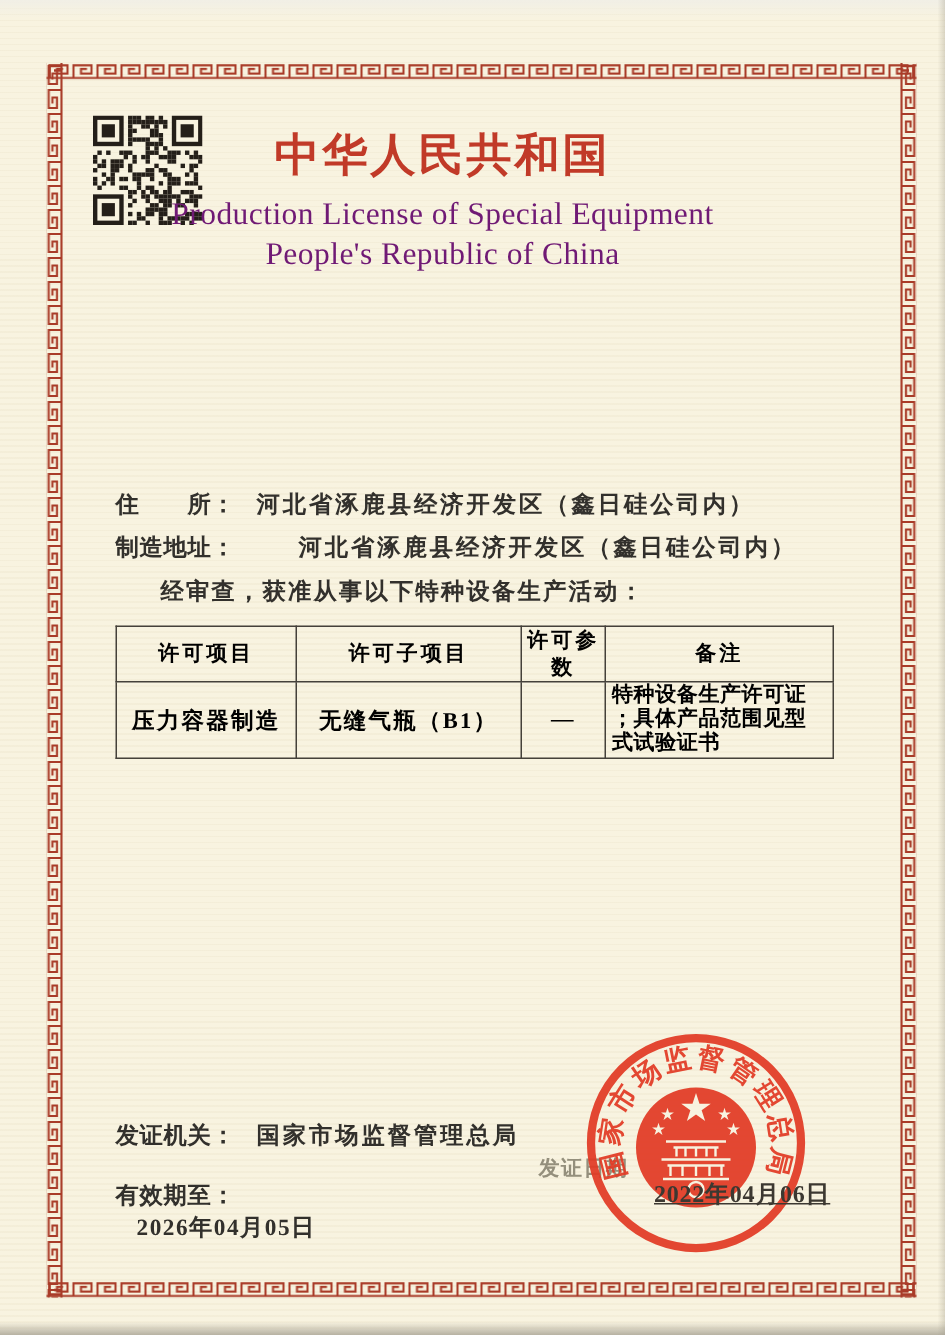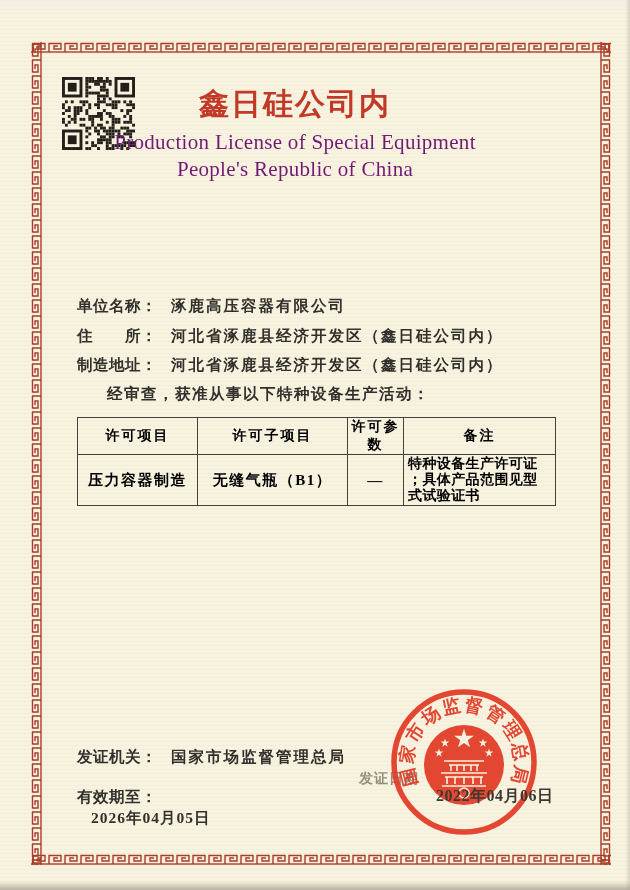--- a/index.html
+++ b/index.html
@@ -58,21 +58,21 @@
   
   .row{
     position:absolute;left:77px;z-index:3;display:flex;
     font-size:15.5px;color:#32302c;font-weight:600;letter-spacing:0.5px;
     white-space:nowrap;
   }
   .row .lbl{display:inline-block;}
   .row .val{margin-left:14px;letter-spacing:2px;}
   .row-company{top:296px;}
   .row-address{top:326px;}
-  .row-mfg{top:355px;}
+  .row-mfg{top:355px;gap:28px;}
   .row-approval{left:107px;top:384px;letter-spacing:1.5px;}
   .row-authority{top:747px;}
   .row-valid{top:787px;flex-direction:column;}
   .row-valid .val{letter-spacing:1px;}
 
   
   table.license{
     position:absolute;left:77px;top:417px;z-index:3;
     width:478px;border-collapse:collapse;table-layout:fixed;
     font-family:"Liberation Serif", serif;color:#000000;
@@ -96,21 +96,21 @@
   }
   col.c1{width:120px;} col.c2{width:150px;} col.c3{width:56px;} col.c4{width:152px;}
 
   
   .issue-label{
     position:absolute;left:359px;top:770px;z-index:2;
     font-size:14px;color:#948f7c;font-weight:600;letter-spacing:1px;
   }
   .issue-value{
     position:absolute;left:436px;top:786px;z-index:5;
-    font-size:16px;color:#3c3831;font-weight:600;letter-spacing:0.5px;
+    font-size:16px;color:#3c3831;font-weight:600;letter-spacing:0.5px;text-decoration:underline;
   }
 
   #seal-svg{position:absolute;left:389px;top:687px;z-index:4;opacity:0.93;}
 </style>
 </head>
 <body>
 
 <div id="cert">
   <div class="paper-texture"></div>
   <div class="edge-top"></div>
@@ -374,30 +374,26 @@
         <rect x="52.56" y="0" width="20.439999999999998" height="20.439999999999998"></rect>
         <rect x="55.48" y="2.92" width="14.6" height="14.6" fill="#f8f3e0"></rect>
         <rect x="58.4" y="5.84" width="8.76" height="8.76"></rect>
         <rect x="0" y="52.56" width="20.439999999999998" height="20.439999999999998"></rect>
         <rect x="2.92" y="55.48" width="14.6" height="14.6" fill="#f8f3e0"></rect>
         <rect x="5.84" y="58.4" width="8.76" height="8.76"></rect>
       </g>
   </svg>
 
   <div class="title-block">
-    <div class="title-cn">鑫日硅公司内</div>
+    <div class="title-cn">中华人民共和国</div>
     <div class="title-en first">Production License of Special Equipment</div>
     <div class="title-en">People's Republic of China</div>
   </div>
 
 
-  <div class="row row-company">
-    <span class="lbl">单位名称：</span>
-    <span class="val">涿鹿高压容器有限公司</span>
-  </div>
   <div class="row row-address">
     <span class="lbl">住　　所：</span>
     <span class="val">河北省涿鹿县经济开发区（鑫日硅公司内）</span>
   </div>
   <div class="row row-mfg">
     <span class="lbl">制造地址：</span>
     <span class="val">河北省涿鹿县经济开发区（鑫日硅公司内）</span>
   </div>
   <div class="row row-approval">经审查，获准从事以下特种设备生产活动：</div>
 

